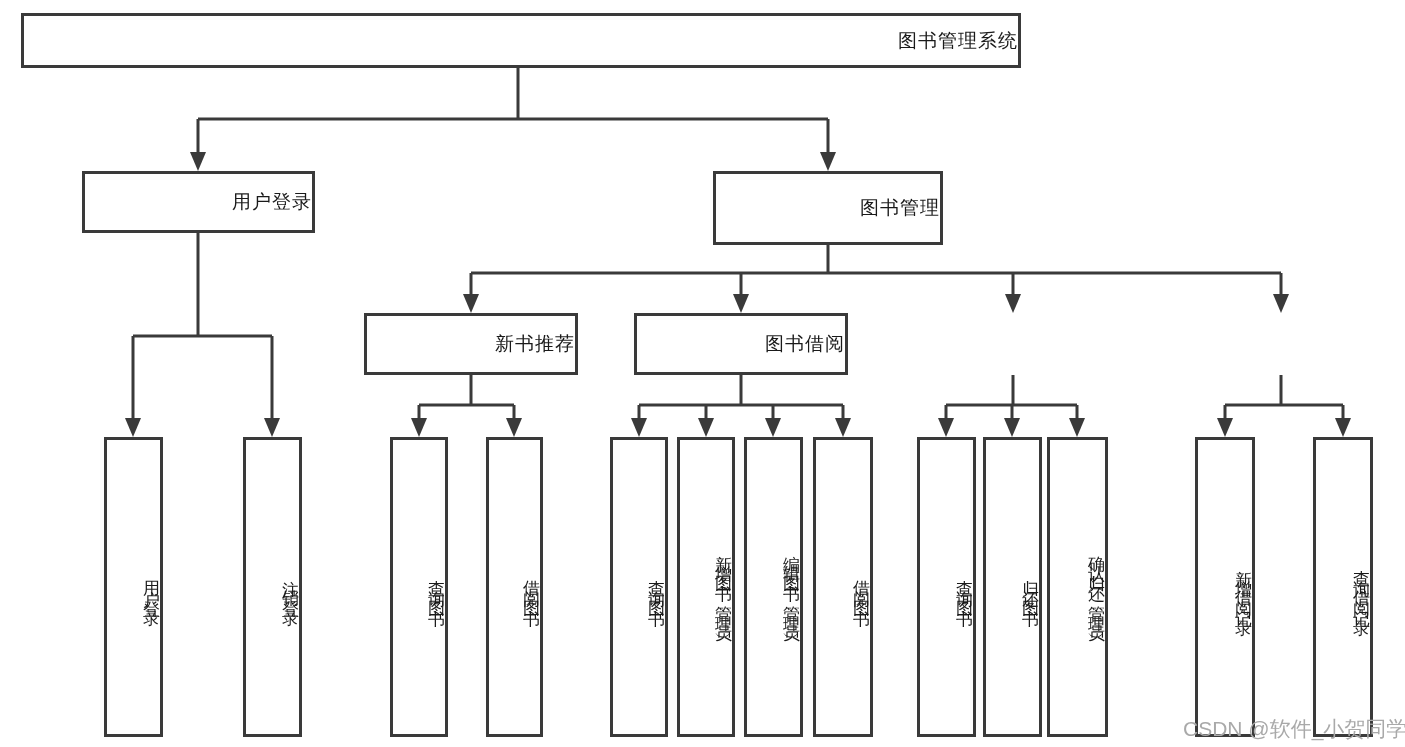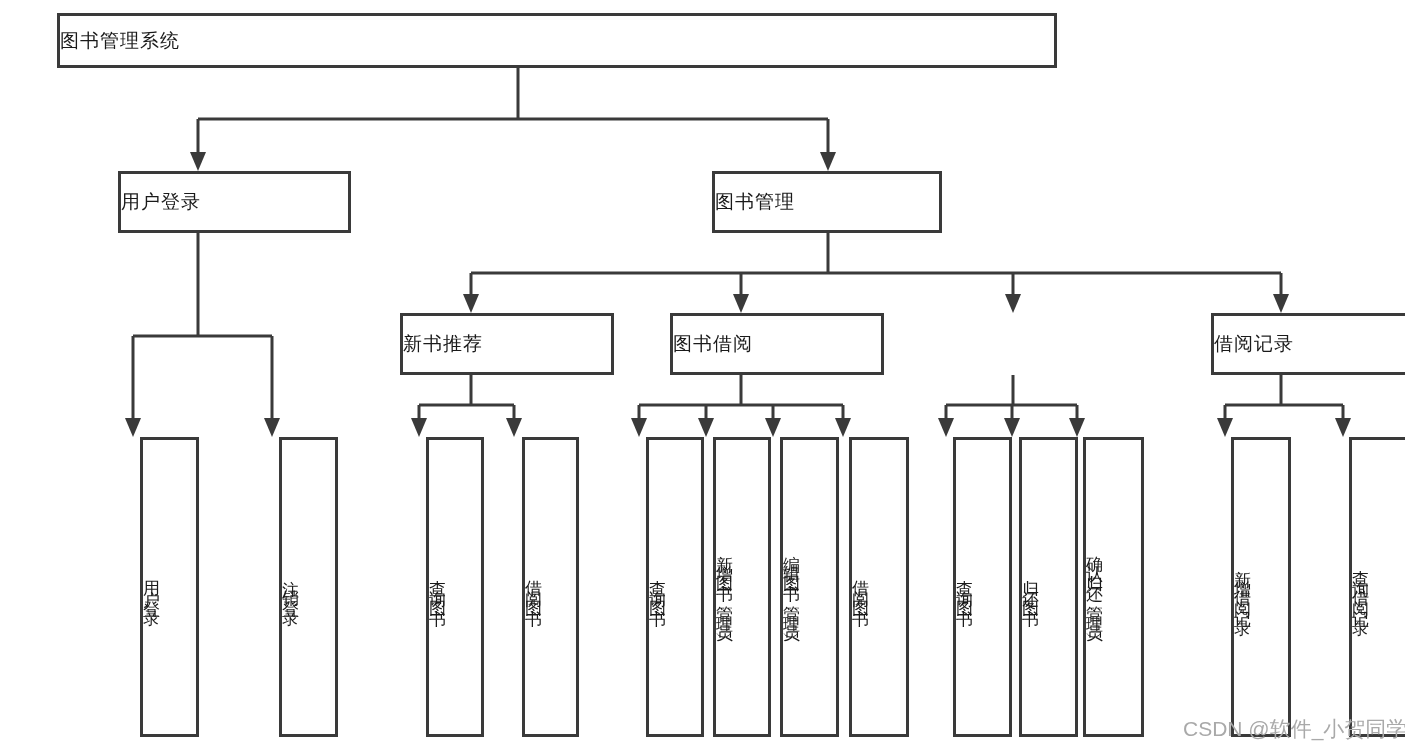--- a/index.html
+++ b/index.html
@@ -9,21 +9,21 @@
     background:var(--background,#ffffff);
     font-family:"Liberation Sans","DejaVu Sans",sans-serif;
   }
   .stage{position:relative;width:1405px;height:747px;background:var(--background,#ffffff);}
   svg.connectors{position:absolute;left:0;top:0;width:1405px;height:747px;}
   .cline{stroke:var(--line,#3a3a3a);stroke-width:3;fill:none;}
   .ahead{fill:var(--line,#3a3a3a);stroke:none;}
   .hbox,.vbox{
     position:absolute;box-sizing:border-box;background:#ffffff;
     border:3px solid var(--line,#3a3a3a);
-    display:flex;align-items:center;justify-content:flex-start;margin-left:36px;
+    display:flex;align-items:center;justify-content:flex-end;
   }
   .hbox .lbl{
     font-size:19px;color:var(--text,#1a1a1a);letter-spacing:1px;white-space:nowrap;
   }
   .vbox .vlbl{
     writing-mode:vertical-rl;text-orientation:mixed;
     font-size:17px;line-height:1;letter-spacing:10px;
     color:var(--text,#1a1a1a);
   }
   .watermark{
@@ -75,32 +75,29 @@
     <polygon class="ahead" points="1335,418 1351,418 1343,437"></polygon>
   </svg>
 
   <div class="hbox" style="left:21px;top:13px;width:1000px;height:55px">
     <span class="lbl">图书管理系统</span>
   </div>
 
   <div class="hbox" style="left:82px;top:171px;width:233px;height:62px">
     <span class="lbl">用户登录</span>
   </div>
-  <div class="hbox" style="left:676px;top:171px;width:230px;height:62px">
+  <div class="hbox" style="left:713px;top:171px;width:230px;height:74px">
     <span class="lbl">图书管理</span>
   </div>
 
   <div class="hbox" style="left:634px;top:313px;width:214px;height:62px">
     <span class="lbl">图书借阅</span>
   </div>
   <div class="hbox" style="left:364px;top:313px;width:214px;height:62px">
     <span class="lbl">新书推荐</span>
-  </div>
-  <div class="hbox" style="left:1175px;top:313px;width:212px;height:62px">
-    <span class="lbl">借阅记录</span>
   </div>
 
   <div class="vbox" style="left:104px;top:437px;width:59px;height:300px">
     <span class="vlbl">用户登录</span>
   </div>
   <div class="vbox" style="left:243px;top:437px;width:59px;height:300px">
     <span class="vlbl">注销登录</span>
   </div>
 
   <div class="vbox" style="left:390px;top:437px;width:58px;height:300px">

